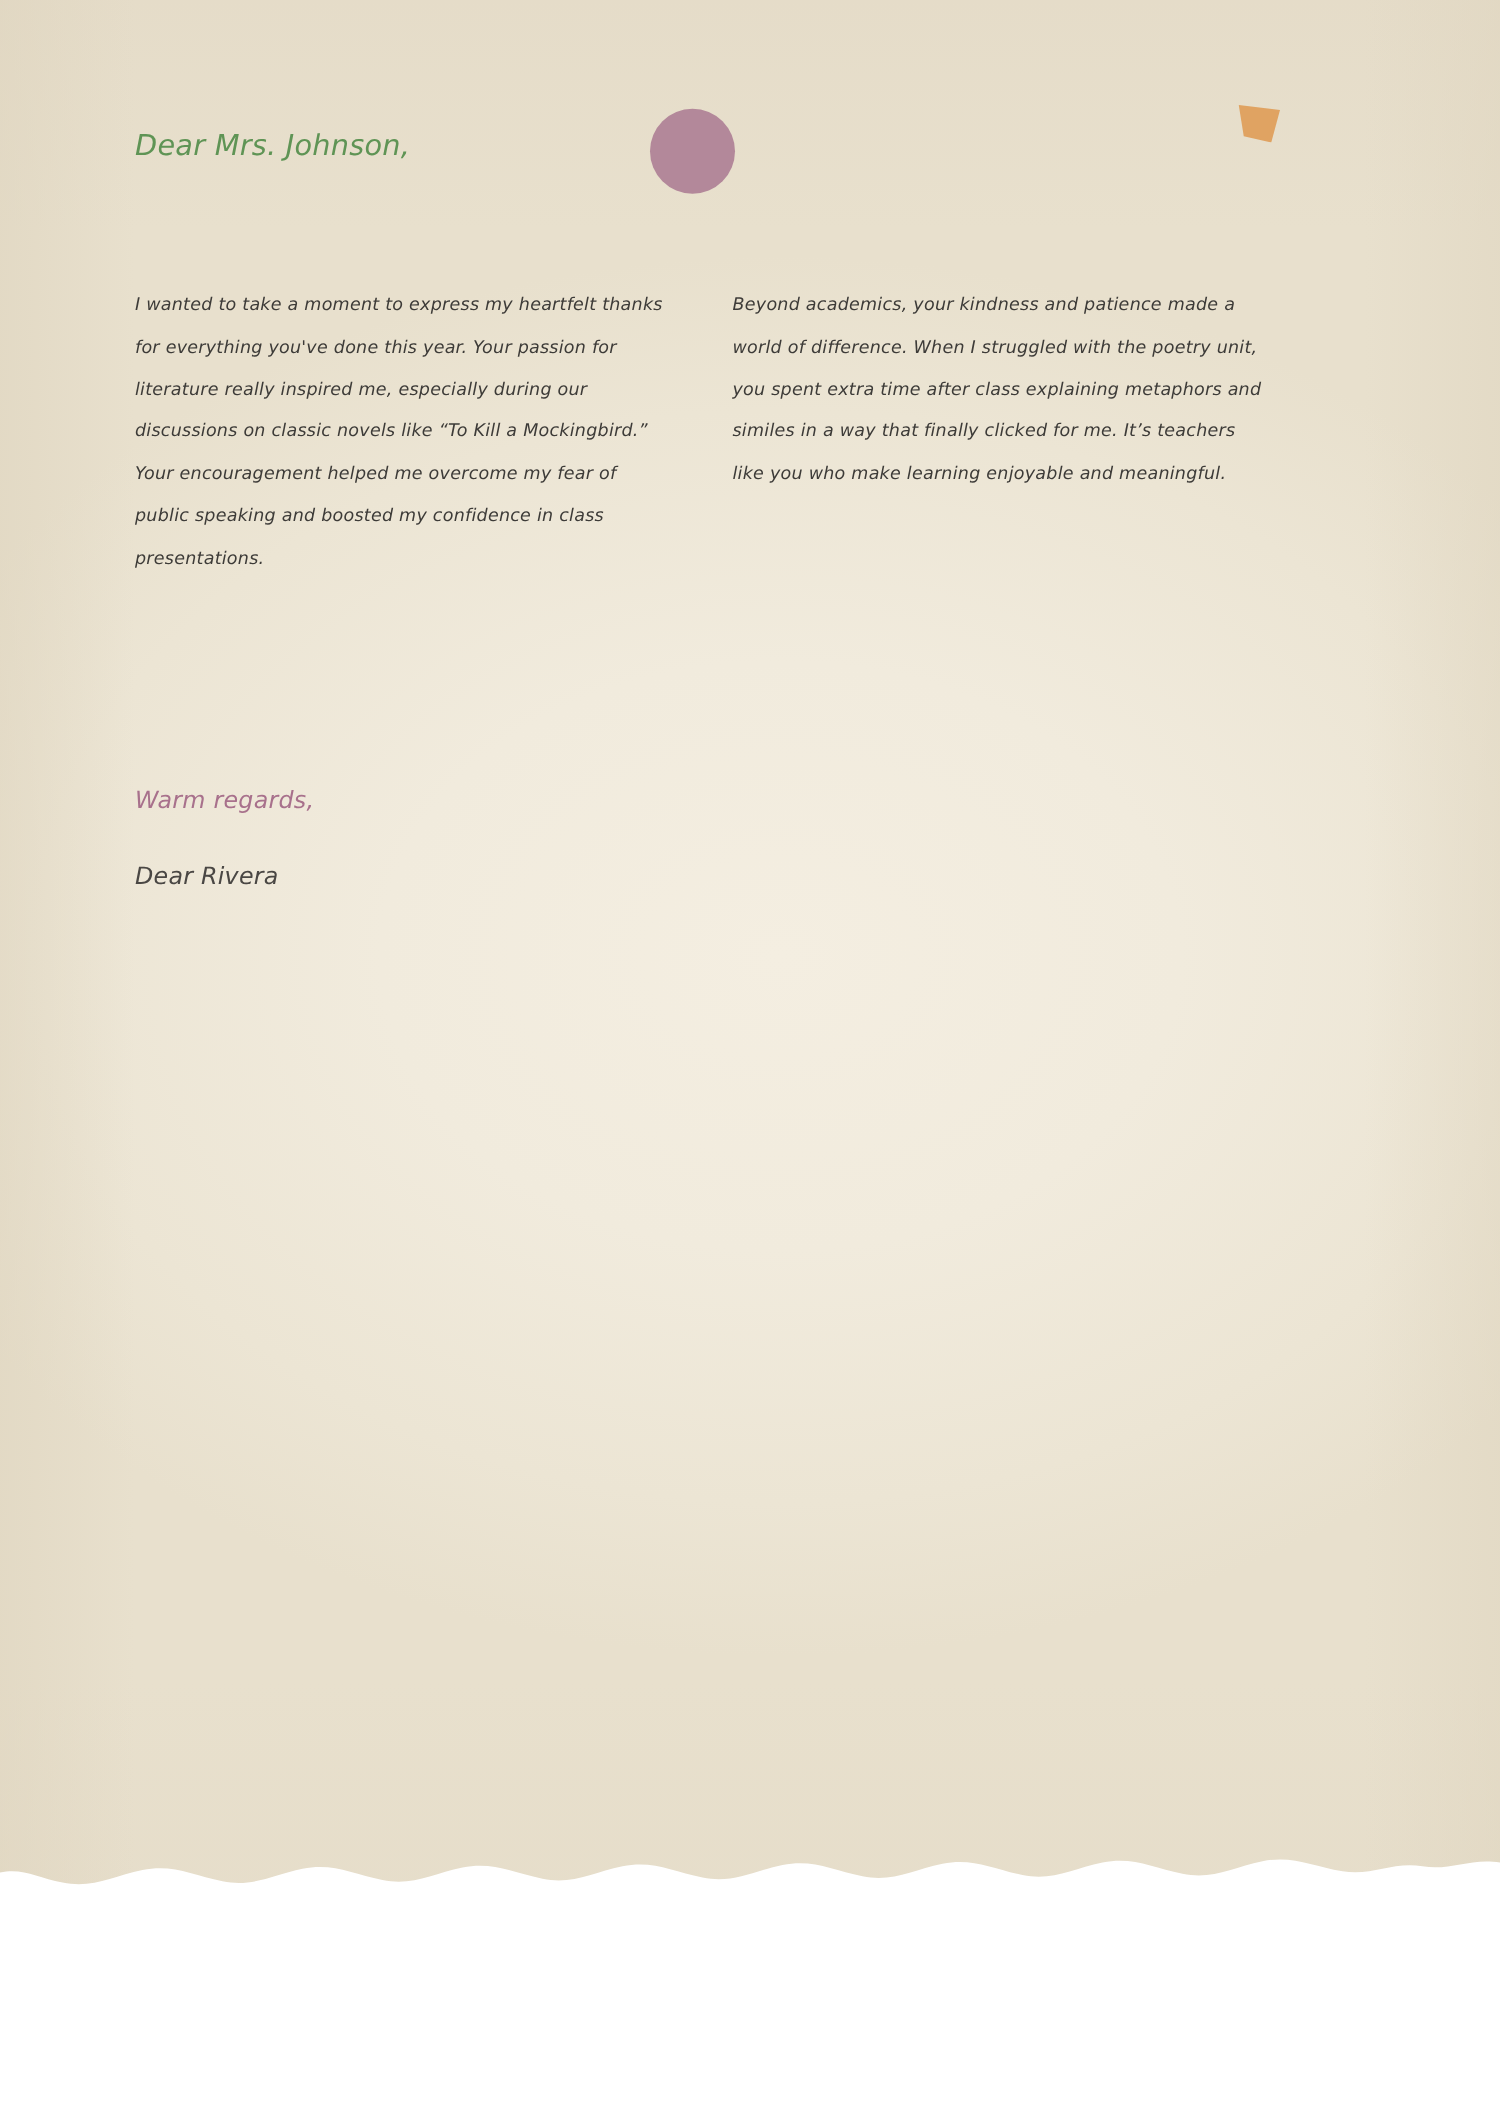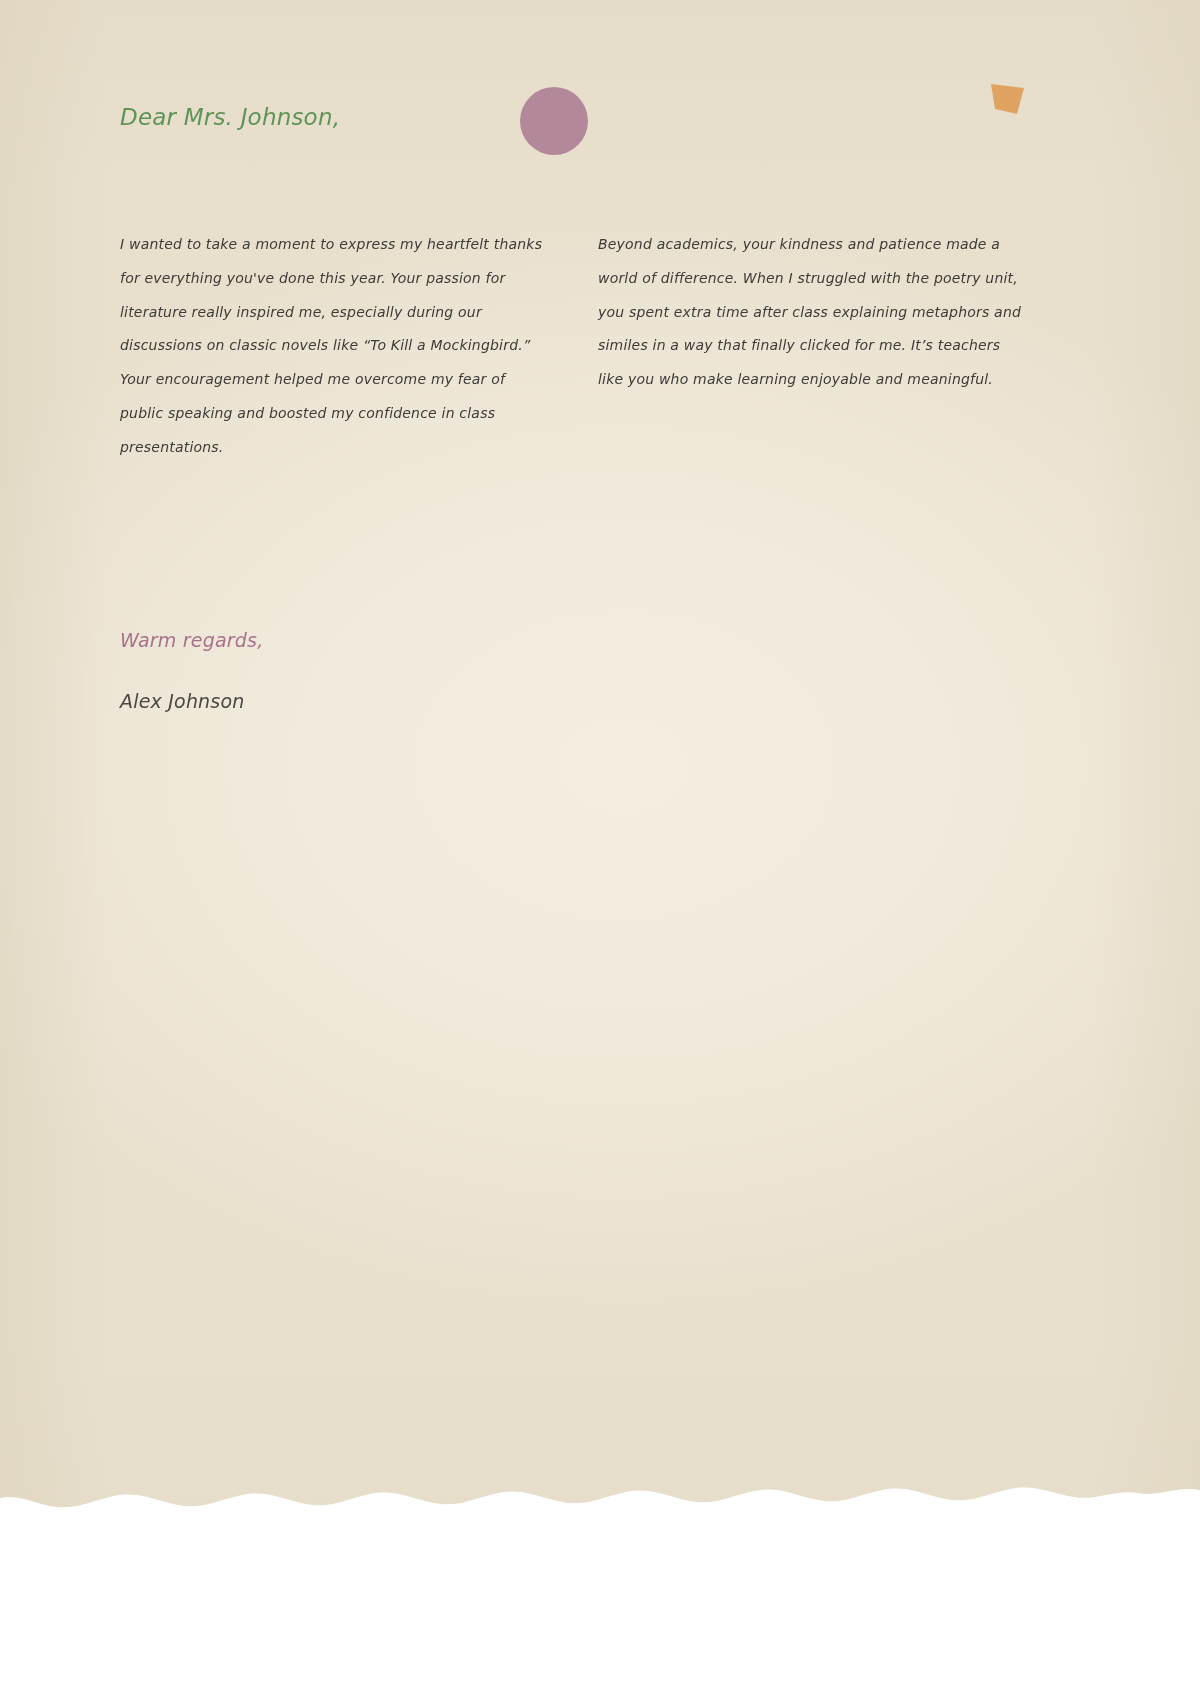--- a/index.html
+++ b/index.html
@@ -61,21 +61,21 @@
     position: absolute;
     left: 990px;
     top: 84px;
     width: 34px;
     height: 30px;
   }
 
   
   #letter {
     position: absolute;
-    left: 12px;
+    left: 0;
     top: 0;
     width: 952px;
     height: 1530px;
   }
 
   .handwrite {
     font-family: "DejaVu Sans", sans-serif;
     font-style: italic;
     font-weight: 400;
     letter-spacing: 0.2px;
@@ -156,21 +156,21 @@
     <div id="col-left" class="column">
       <p class="para handwrite">I wanted to take a moment to express my heartfelt thanks for everything you've done this year. Your passion for literature really inspired me, especially during our discussions on classic novels like “To Kill a Mockingbird.” Your encouragement helped me overcome my fear of public speaking and boosted my confidence in class presentations.</p>
     </div>
 
     <div id="col-right" class="column">
       <p class="para handwrite">Beyond academics, your kindness and patience made a world of difference. When I struggled with the poetry unit, you spent extra time after class explaining metaphors and similes in a way that finally clicked for me. It’s teachers like you who make learning enjoyable and meaningful.</p>
     </div>
 
     <div id="closing" class="handwrite">Warm regards,</div>
 
-    <div id="signature" class="handwrite">Alex Johnson</div>
+    <div id="signature" class="handwrite">Dear Rivera</div>
 
   </div>
 
   <svg id="torn-edge" viewBox="0 0 1200 60" preserveAspectRatio="none">
     <path d="M0,60 L1200,60 L1200,18
              C1176,14 1160,25 1138,21
              C1114,17 1098,29 1074,25
              C1050,21 1034,12 1010,17
              C986,22 970,32 946,27
              C922,22 906,13 882,18

